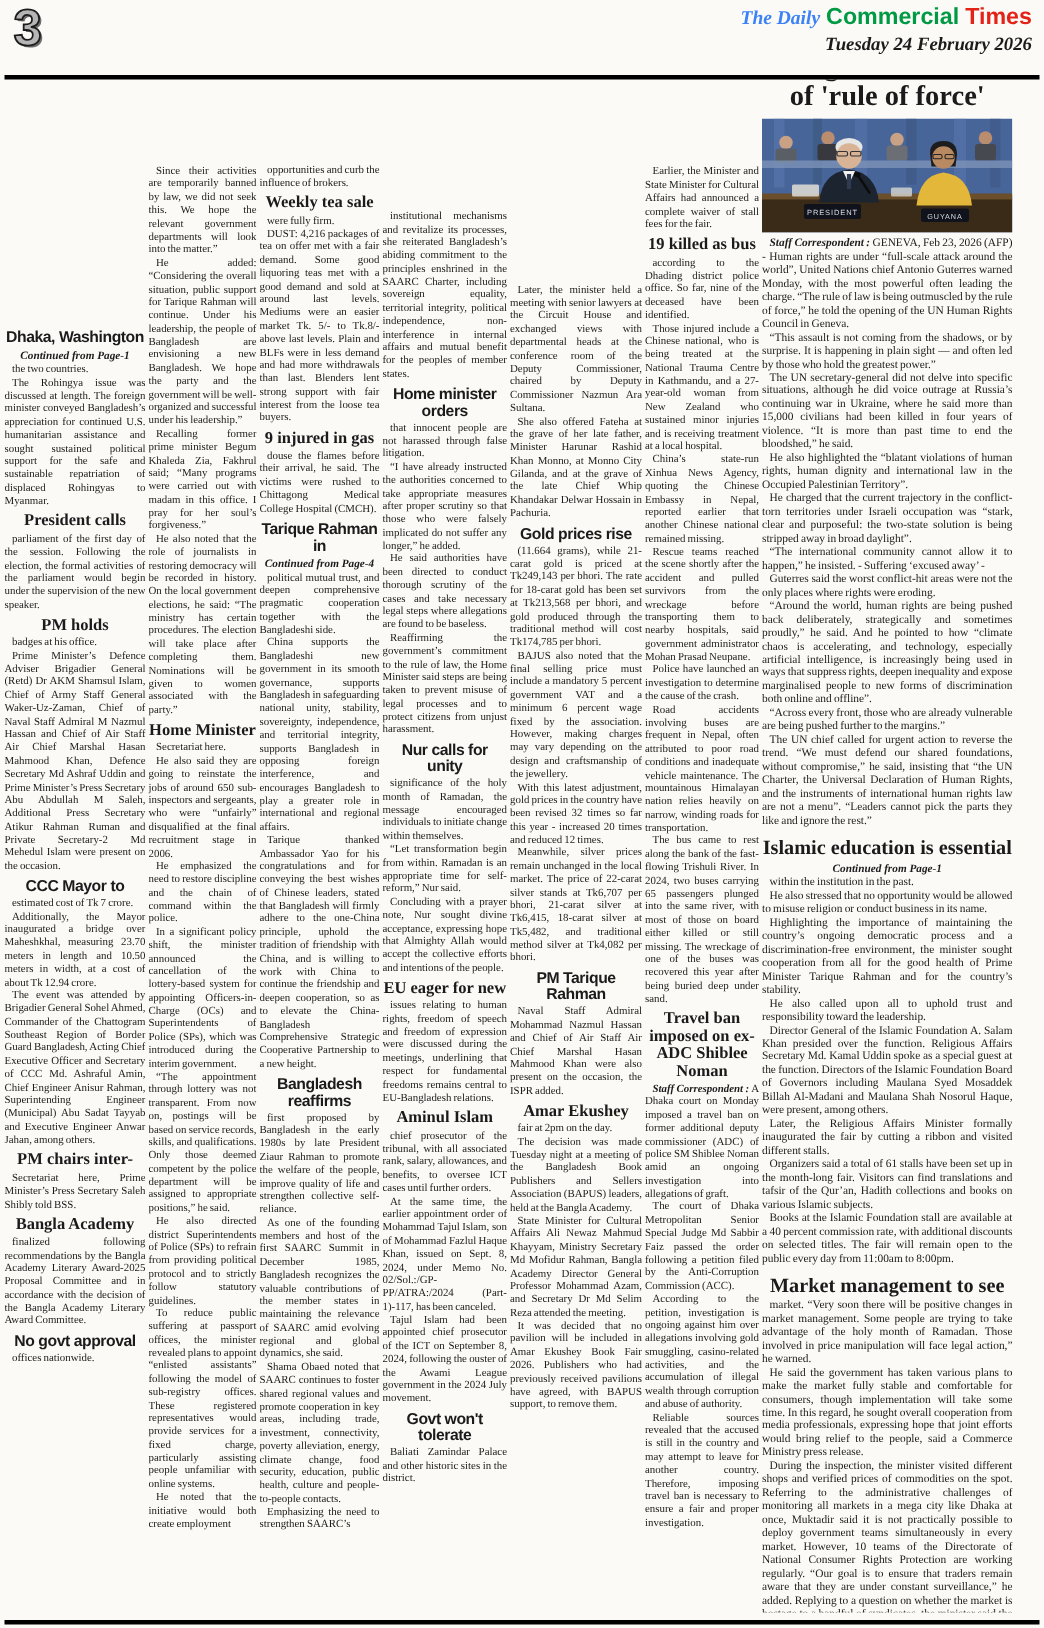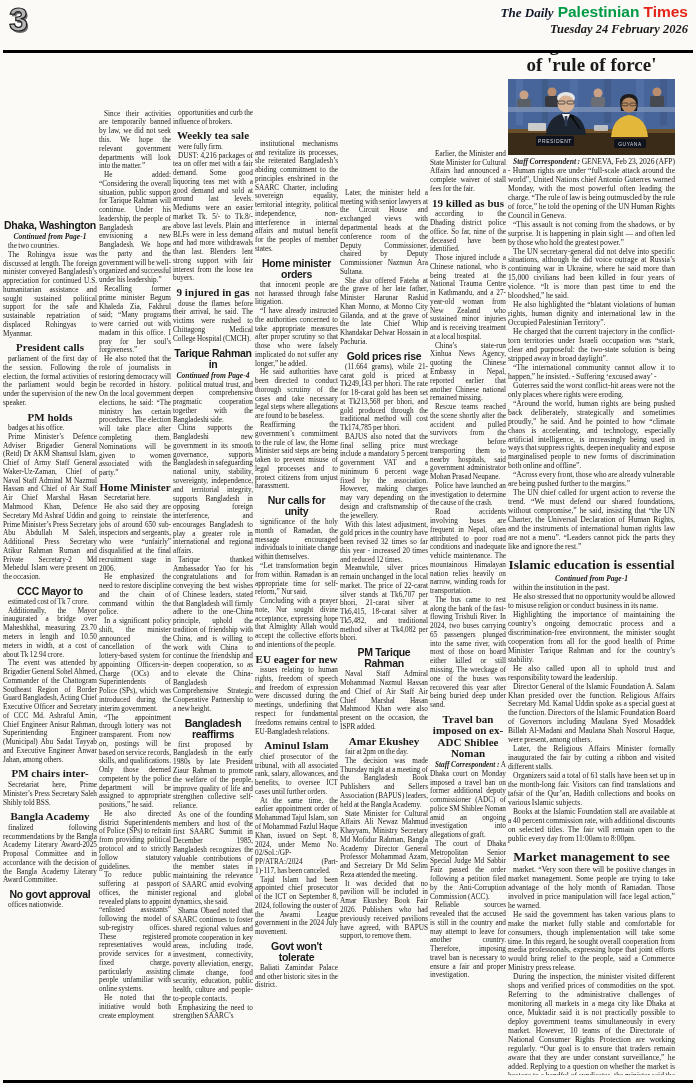--- a/index.html
+++ b/index.html
@@ -7,21 +7,21 @@
   body{width:696px;height:1085px;background:var(--paper);color:var(--ink);
        font-family:"Liberation Serif",serif;overflow:hidden;position:relative;}
   .page{padding:0 3px;}
   
   .header{position:relative;height:50px;border-bottom:3px solid #000;}
   .pagenum{position:absolute;left:6px;top:2px;font-family:"Liberation Sans",sans-serif;
            font-weight:800;font-size:34px;line-height:1;color:#b5b5b5;
            -webkit-text-stroke:1.2px #1c1c1c;text-shadow:1.5px 1.5px 0 #6e6e6e;}
   .masthead{position:absolute;right:5px;top:3px;text-align:right;line-height:1.1;}
   .m-daily{font-family:"Liberation Serif",serif;font-style:italic;font-weight:bold;
-           font-size:13px;color:#0f172a;}
+           font-size:13px;color:#3b82f6;}
   .m-brand{font-family:"Liberation Sans",sans-serif;font-weight:bold;font-size:15.5px;}
   .m-green{color:var(--green);} .m-red{color:var(--red);}
   .m-date{font-family:"Liberation Serif",serif;font-weight:bold;font-style:italic;
           font-size:12.5px;margin-top:2px;}
   
   .columns{display:flex;gap:2px;padding-top:4px;height:1018px;overflow:hidden;align-items:center;}
   .col{overflow:hidden;}
   .c0{width:94px}.c1{width:72px}.c2{width:80px}.c3{width:83px}.c4{width:88px}.c5{width:76px}
   .c6{width:167px}
   .col p{font-size:7.25px;line-height:1.21;text-align:justify;margin:0;text-indent:5px;
@@ -47,21 +47,21 @@
 </head>
 <body>
 
 <div class="page">
 
   <div class="header">
     <div class="pagenum">3</div>
     <div class="masthead">
       <div>
         <span class="m-daily">The Daily</span>
-        <span class="m-brand m-green">Palestinian</span>
+        <span class="m-brand m-green">Commercial</span>
         <span class="m-brand m-red">Times</span>
       </div>
       <div class="m-date">Tuesday 24 February 2026</div>
     </div>
   </div>
 
   <div class="columns">
     <div class="col c0">
         <div class="article">
           <h2 class="h-gothic">Dhaka, Washington</h2>
@@ -188,21 +188,21 @@
           <p>With this latest adjustment, gold prices in the country have been revised 32 times so far this year - increased 20 times and reduced 12 times.</p>
           <p>Meanwhile, silver prices remain unchanged in the local market. The price of 22-carat silver stands at Tk6,707 per bhori, 21-carat silver at Tk6,415, 18-carat silver at Tk5,482, and traditional method silver at Tk4,082 per bhori.</p>
         </div>
         <div class="article">
           <h2 class="h-gothic">PM Tarique Rahman</h2>
           <p>Naval Staff Admiral Mohammad Nazmul Hassan and Chief of Air Staff Air Chief Marshal Hasan Mahmood Khan were also present on the occasion, the ISPR added.</p>
         </div>
         <div class="article">
           <h2 class="h-serif">Amar Ekushey</h2>
           <p>fair at 2pm on the day.</p>
-          <p>The decision was made Thursday night at a meeting of the Bangladesh Book Publishers and Sellers Association (BAPUS) leaders, held at the Bangla Academy.</p>
+          <p>The decision was made Tuesday night at a meeting of the Bangladesh Book Publishers and Sellers Association (BAPUS) leaders, held at the Bangla Academy.</p>
           <p>State Minister for Cultural Affairs Ali Newaz Mahmud Khayyam, Ministry Secretary Md Mofidur Rahman, Bangla Academy Director General Professor Mohammad Azam, and Secretary Dr Md Selim Reza attended the meeting.</p>
           <p>It was decided that no pavilion will be included in Amar Ekushey Book Fair 2026. Publishers who had previously received pavilions have agreed, with BAPUS support, to remove them.</p>
         </div>
       </div>
     <div class="col c5">
         <div class="article">
           <p>Earlier, the Minister and State Minister for Cultural Affairs had announced a complete waiver of stall fees for the fair.</p>
         </div>
         <div class="article">
           <h2 class="h-serif">19 killed as bus</h2>
@@ -211,20 +211,21 @@
           <p>China’s state-run Xinhua News Agency, quoting the Chinese Embassy in Nepal, reported earlier that another Chinese national remained missing.</p>
           <p>Rescue teams reached the scene shortly after the accident and pulled survivors from the wreckage before transporting them to nearby hospitals, said government administrator Mohan Prasad Neupane.</p>
           <p>Police have launched an investigation to determine the cause of the crash.</p>
           <p>Road accidents involving buses are frequent in Nepal, often attributed to poor road conditions and inadequate vehicle maintenance. The mountainous Himalayan nation relies heavily on narrow, winding roads for transportation.</p>
           <p>The bus came to rest along the bank of the fast-flowing Trishuli River. In 2024, two buses carrying 65 passengers plunged into the same river, with most of those on board either killed or still missing. The wreckage of one of the buses was recovered this year after being buried deep under sand.</p>
         </div>
         <div class="article">
           <h2 class="h-serif">Travel ban imposed on ex-ADC Shiblee Noman</h2>
           <p><span class="lead">Staff Correspondent :</span> A Dhaka court on Monday imposed a travel ban on former additional deputy commissioner (ADC) of police SM Shiblee Noman amid an ongoing investigation into allegations of graft.</p>
           <p>The court of Dhaka Metropolitan Senior Special Judge Md Sabbir Faiz passed the order following a petition filed by the Anti-Corruption Commission (ACC).</p>
+          <p>According to the petition, investigation is ongoing against him over allegations involving gold smuggling, casino-related activities, and the accumulation of illegal wealth through corruption and abuse of authority.</p>
           <p>Reliable sources revealed that the accused is still in the country and may attempt to leave for another country. Therefore, imposing travel ban is necessary to ensure a fair and proper investigation.</p>
         </div>
       </div>
 
     <div class="col c6">
       <div class="article">
         <h1 class="feature-head">UN chief decries global rise
 of 'rule of force'</h1>
         <svg class="photo" viewBox="0 0 167 76" xmlns="http://www.w3.org/2000/svg">
           <rect width="167" height="76" fill="#48659a"></rect>

